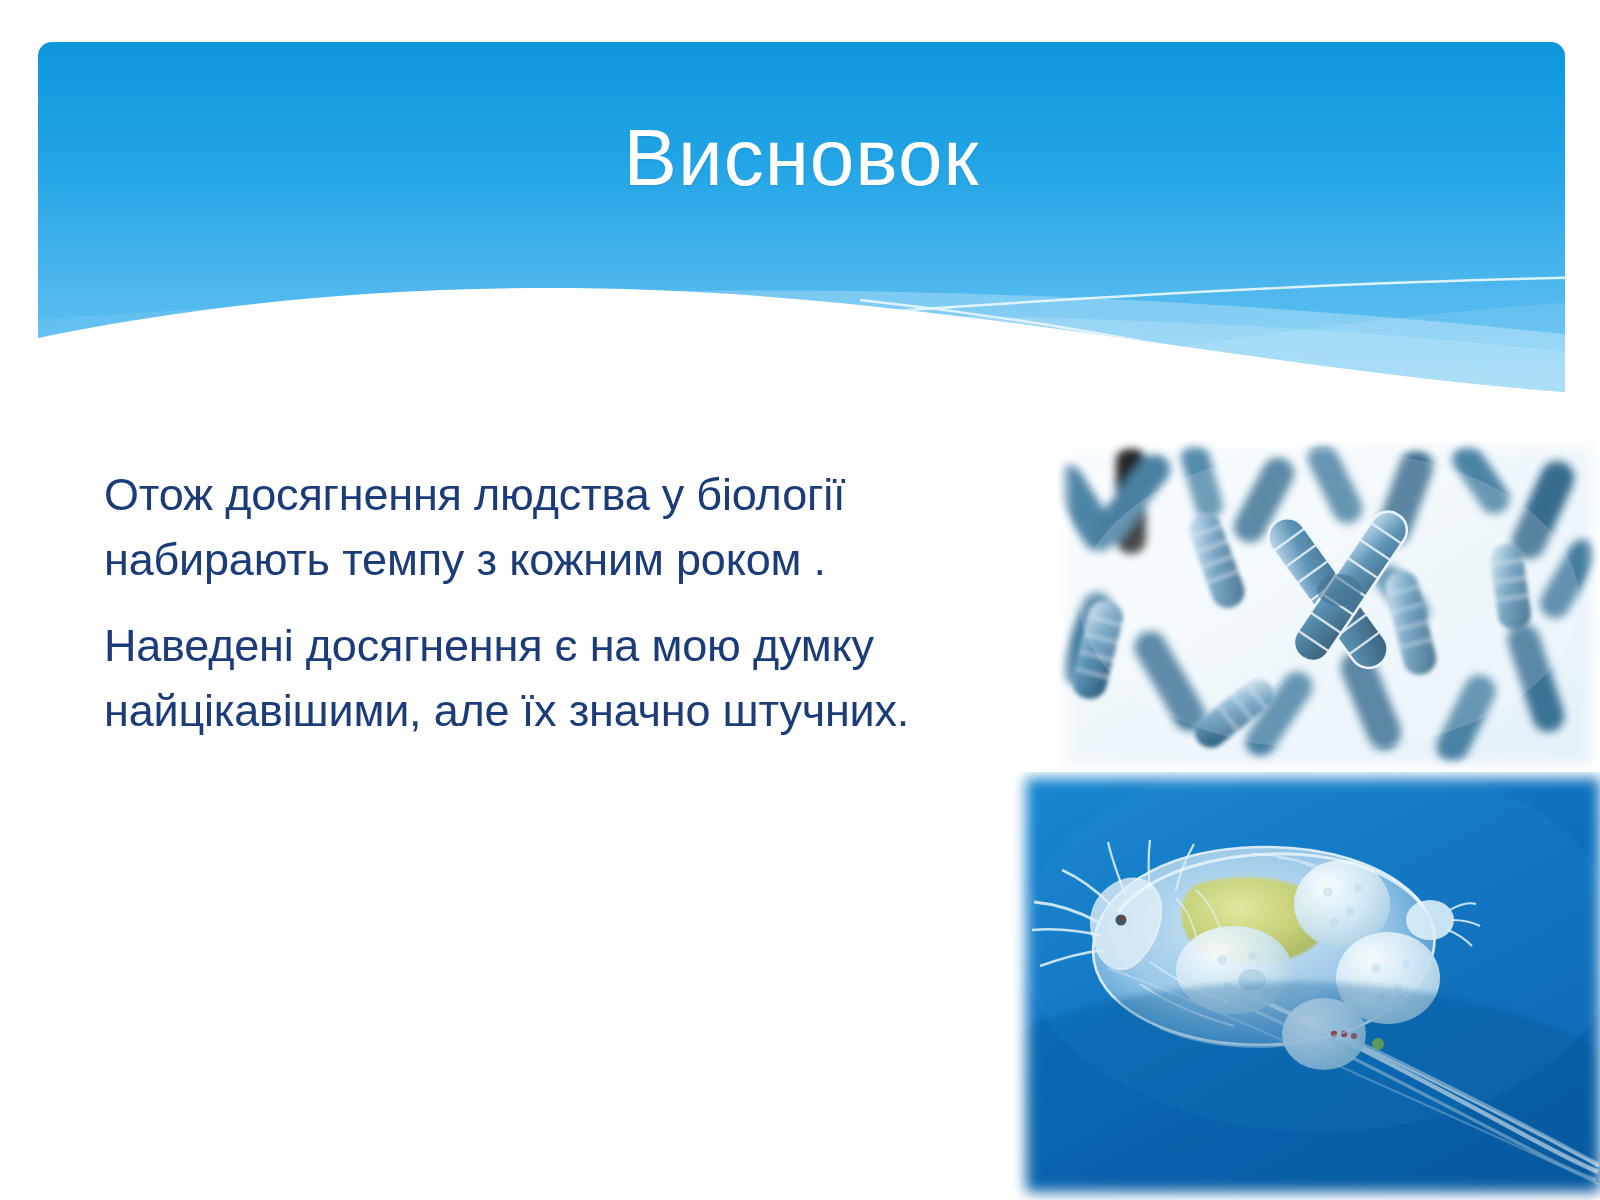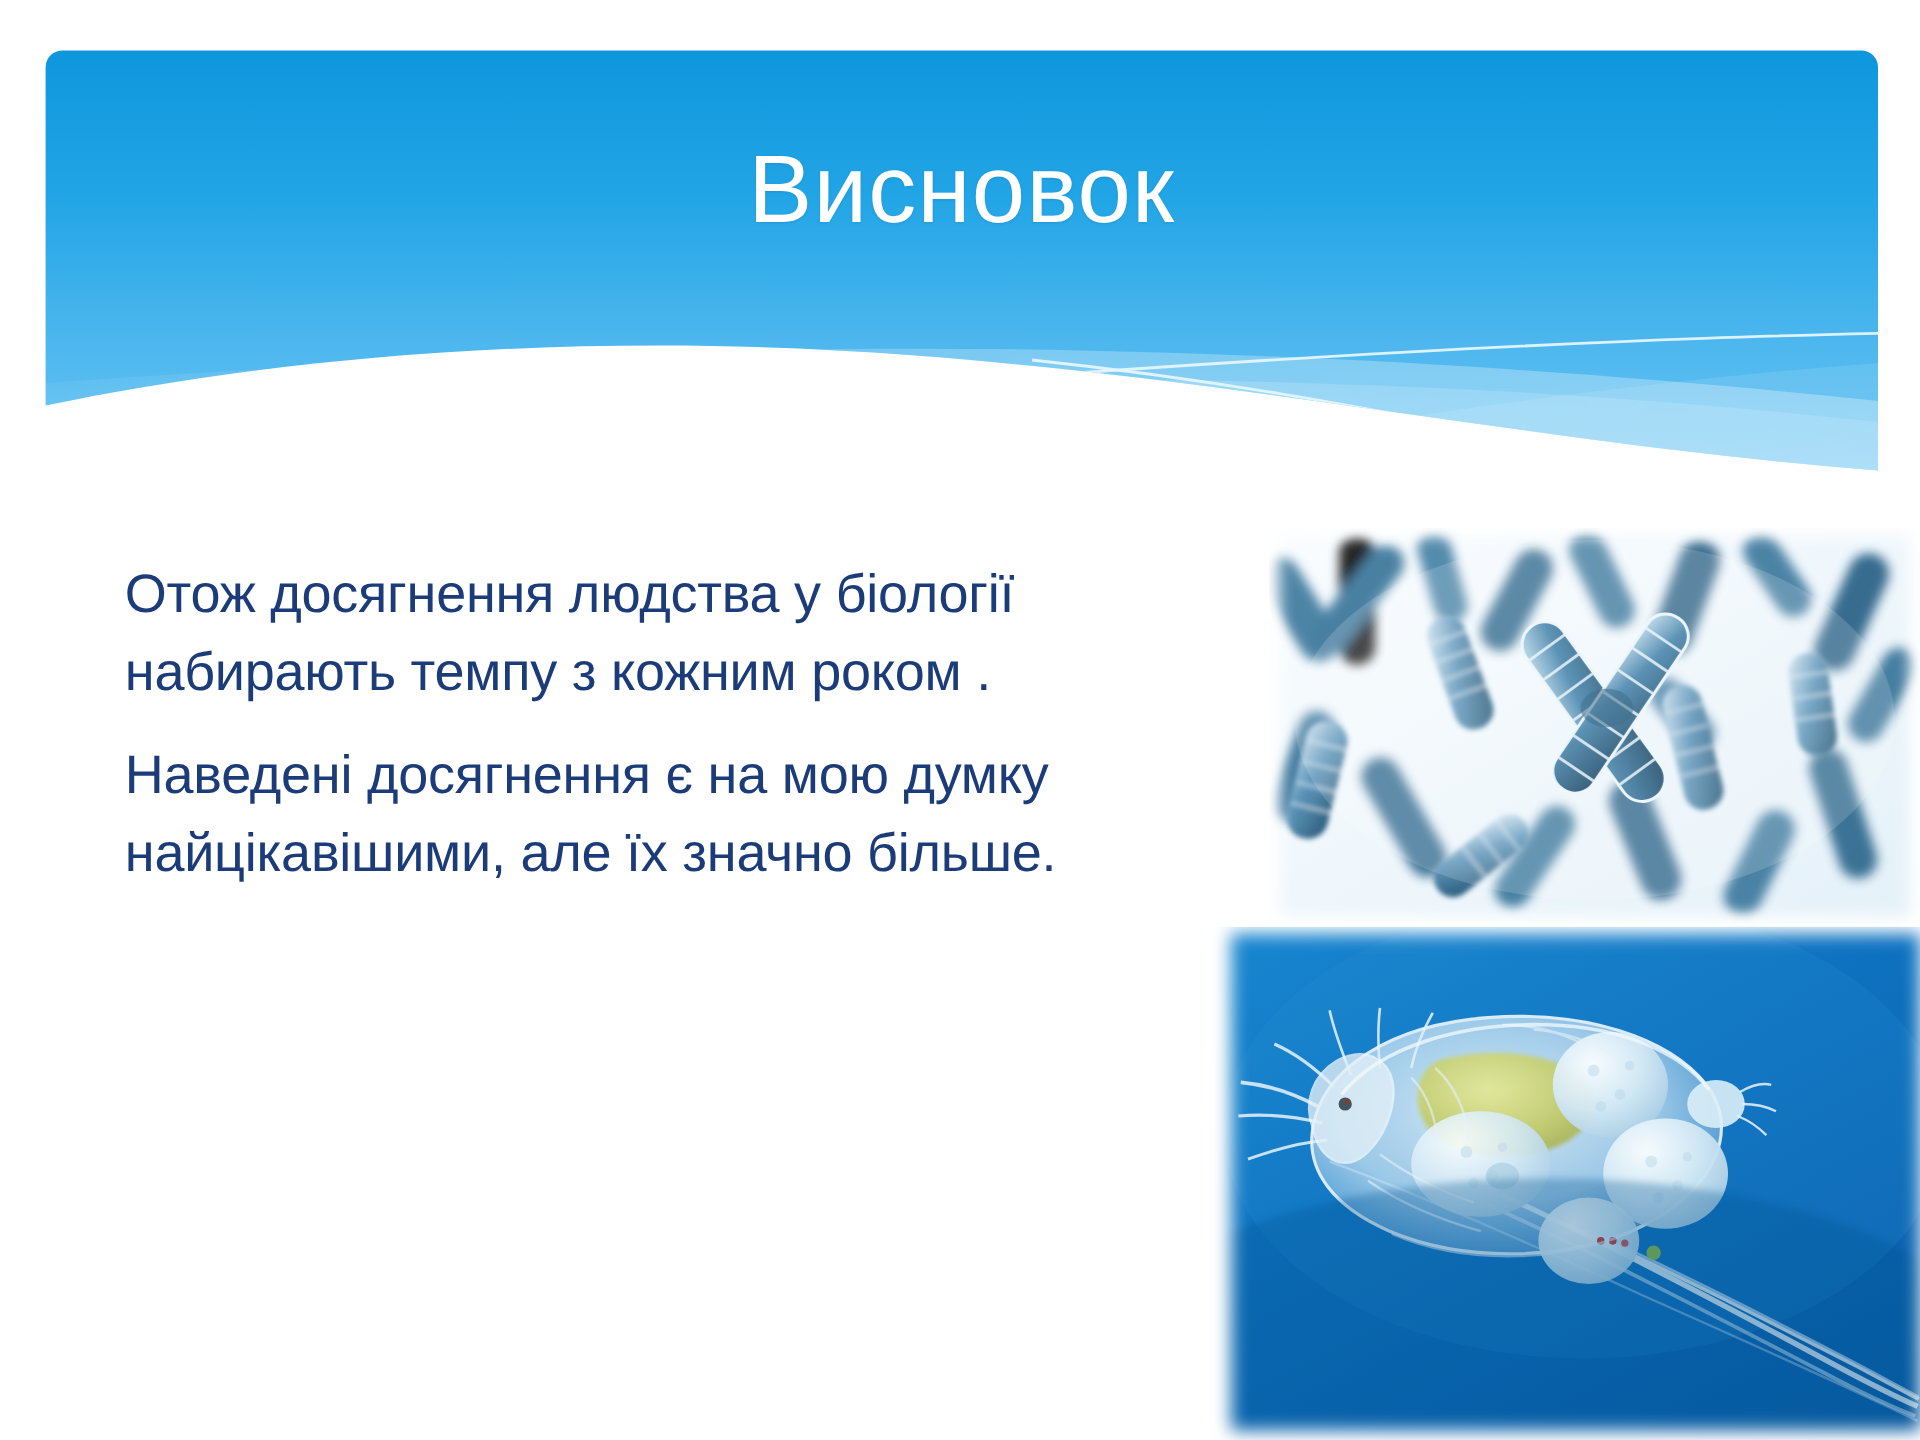--- a/index.html
+++ b/index.html
@@ -163,21 +163,21 @@
                  C 860,330 1060,352 1240,378
                  C 1340,392 1420,402 1480,408"></path>
       </g>
     </svg>
   </div>
 
   <div id="slide-title">Висновок</div>
 
   <div id="body-text">
     <p class="body-para">Отож досягнення людства у біології набирають темпу з кожним роком .</p>
-    <p class="body-para">Наведені досягнення є на мою думку найцікавішими, але їх значно більше.</p>
+    <p class="body-para">Наведені досягнення є на мою думку найцікавішими, але їх значно штучних.</p>
   </div>
 
   <div class="picture" id="chromosome-picture">
     <svg width="542" height="330" viewBox="0 0 542 330" xmlns="http://www.w3.org/2000/svg">
       <defs>
         <linearGradient id="chromBg" x1="0" y1="0" x2="1" y2="1">
           <stop offset="0%" stop-color="#FAFDFF"></stop>
           <stop offset="50%" stop-color="#EFF7FC"></stop>
           <stop offset="100%" stop-color="#E4F1F9"></stop>
         </linearGradient>

